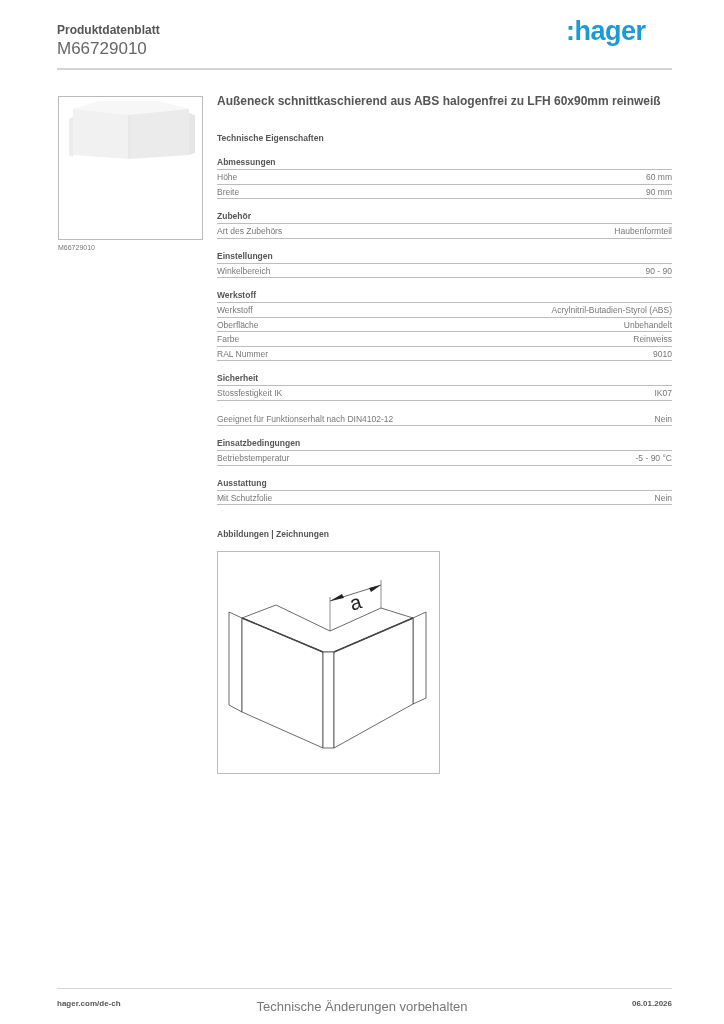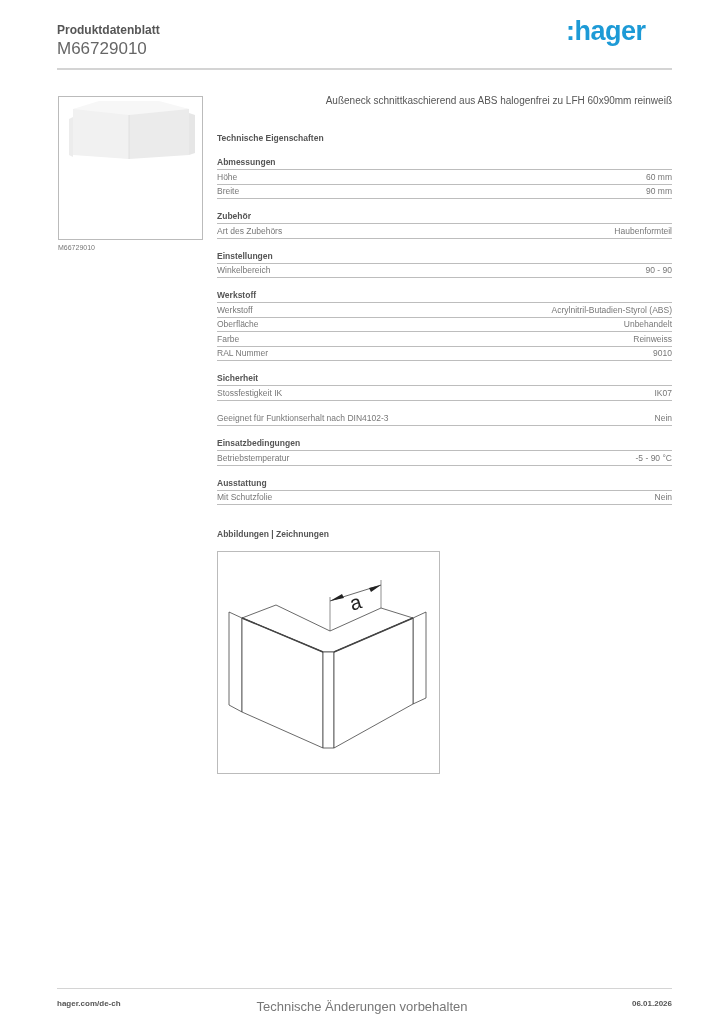--- a/index.html
+++ b/index.html
@@ -26,32 +26,31 @@
     .thumb-box {
       position: absolute; left: 58px; top: 96px; width: 143px; height: 142px;
       border: 1px solid #bbb; background: #fff;
     }
     .thumb-caption {
       position: absolute; left: 58px; top: 244px; font-size: 7px; color: #777;
     }
     .main {
       position: absolute; left: 217px; top: 94px; width: 455px;
     }
-    .desc { font-size: 10px; font-weight: normal; color: #555; height: 14px; line-height: 14px; text-align: right; }
+    .desc { font-size: 12px; font-weight: bold; color: #555; height: 14px; line-height: 14px; }
     .techhead { font-size: 8.5px; font-weight: bold; color: #555; margin-top: 23px; height: 14px; line-height: 14px; }
     .section { margin-top: 11px; }
     .section-title {
       font-size: 8.5px; font-weight: bold; color: #555; height: 12px; line-height: 12px;
       border-bottom: 1px solid #bdbdbd; padding-bottom: 1px;
     }
     .row {
       display: flex; justify-content: space-between;
       font-size: 8.5px; color: #777; height: 13.5px; line-height: 14px;
       border-bottom: 1px solid #bdbdbd;
-      align-items: flex-end;
     }
     .drawings-head { font-size: 8.5px; font-weight: bold; color: #555; margin-top: 24px; }
     .drawing-box {
       position: absolute; left: 217px; top: 551px; width: 221px; height: 221px;
       border: 1px solid #bbb; background: #fff;
     }
     .footer-rule {
       position: absolute; left: 57px; top: 988px; width: 615px; height: 1px; background: #d4d4d4;
     }
     .footer-left { position: absolute; left: 57px; top: 999px; font-size: 8px; font-weight: bold; color: #555; }
@@ -133,21 +132,21 @@
   <div class="section">
     <div class="section-title">Sicherheit</div>
     <div class="row">
         <span>Stossfestigkeit IK</span>
         <span>IK07</span>
       </div>
   </div>
 
   <div class="section">
     <div class="row">
-        <span>Geeignet für Funktionserhalt nach DIN4102-3</span>
+        <span>Geeignet für Funktionserhalt nach DIN4102-12</span>
         <span>Nein</span>
       </div>
   </div>
 
   <div class="section">
     <div class="section-title">Einsatzbedingungen</div>
     <div class="row">
         <span>Betriebstemperatur</span>
         <span>-5 - 90 °C</span>
       </div>

